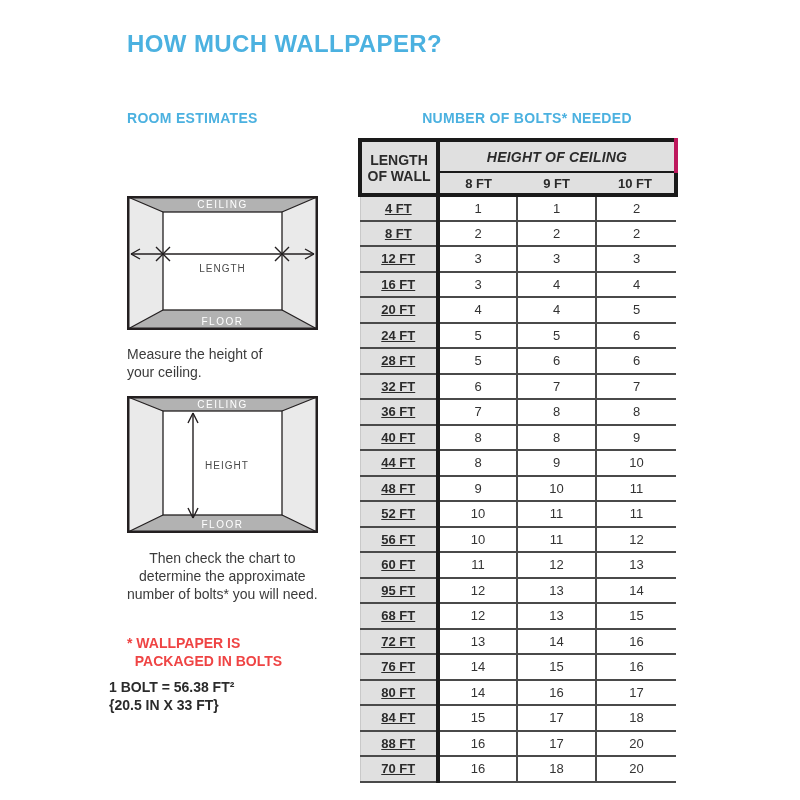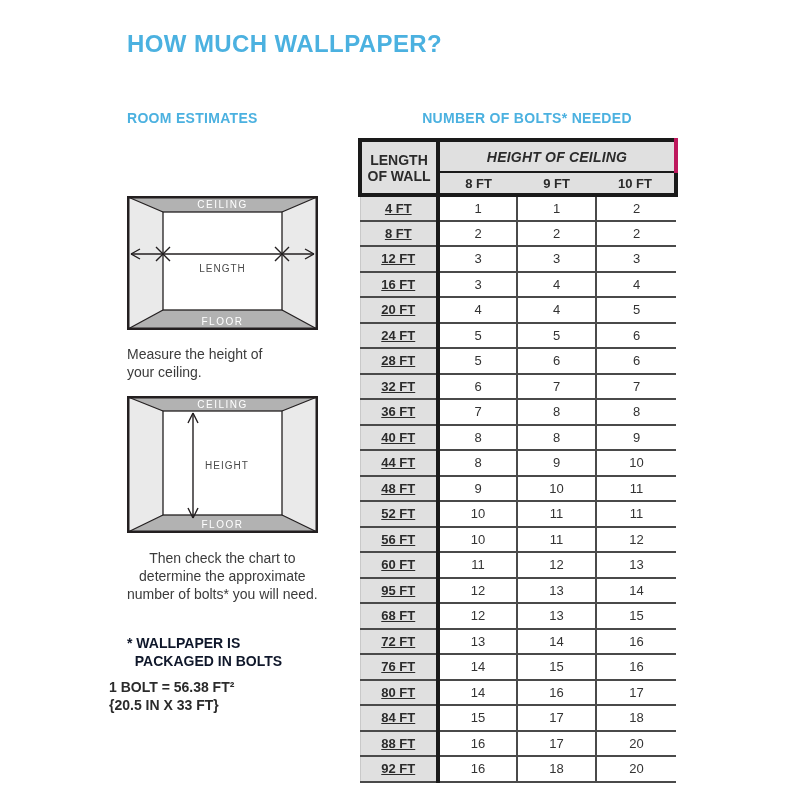--- a/index.html
+++ b/index.html
@@ -23,21 +23,21 @@
   .room-heading{left:127px;top:110px;}
   .table-heading{left:369px;top:110px;width:316px;text-align:center;}
 
   .step{position:absolute;left:127px;font-size:14px;line-height:18px;color:var(--text-dark);
     white-space:pre-line;}
   .step1{top:141px;}
   .step2{top:345px;}
   .step3{top:549px;text-align:center;}
 
   .footnote{position:absolute;left:127px;top:634px;font-size:14px;line-height:18px;
-    font-weight:bold;color:#0f172a;white-space:pre;}
+    font-weight:bold;color:#ef4444;white-space:pre;}
   .bolt-def{position:absolute;left:109px;top:678px;font-size:14px;line-height:18px;
     font-weight:bold;color:#2B2B2B;white-space:pre-line;}
 
   .diagram{position:absolute;left:127px;}
   .diagram1{top:196px;}
   .diagram2{top:396px;}
   .diagram .wallgray{fill:var(--diagram-wall-gray);}
   .diagram .sidegray{fill:var(--diagram-side-gray);}
   .diagram .edge{stroke:var(--line-black);fill:none;}
   .diagram .dim{stroke:var(--line-black);stroke-width:1.4;fill:none;}
@@ -272,21 +272,21 @@
           <td>17</td>
           <td>18</td>
         </tr>
         <tr>
           <th>88 FT</th>
           <td>16</td>
           <td>17</td>
           <td>20</td>
         </tr>
         <tr>
-          <th>92 FT</th>
+          <th>70 FT</th>
           <td>16</td>
           <td>18</td>
           <td>20</td>
         </tr>
       </tbody>
   </table>
 
 </div>
 
 </body></html>

